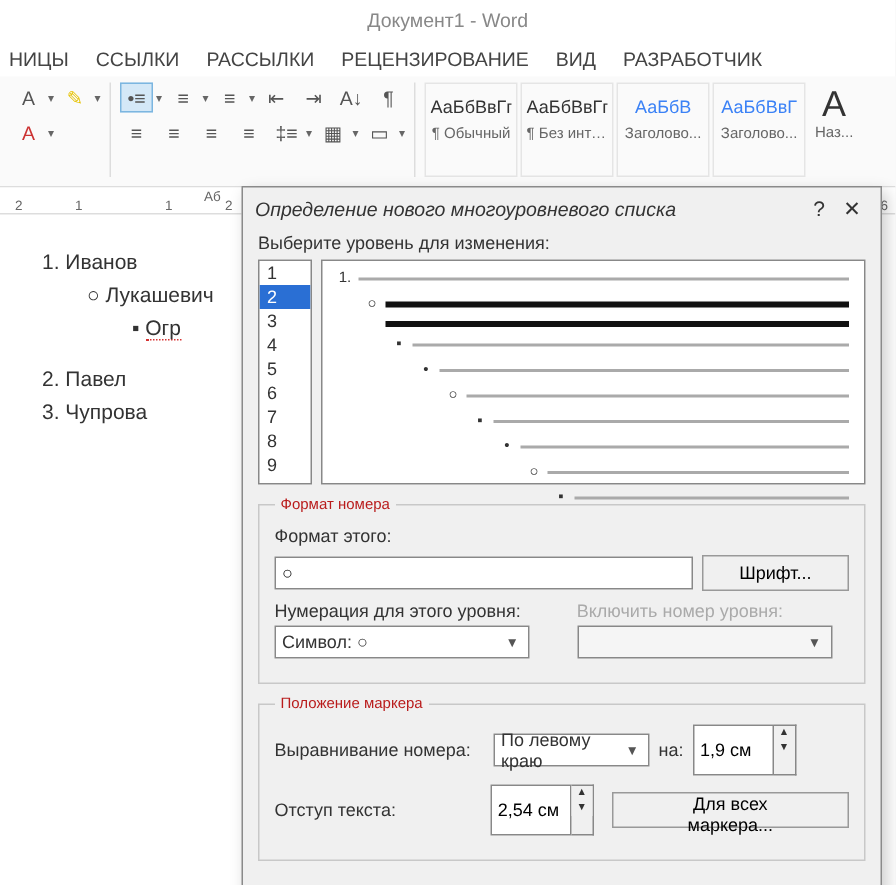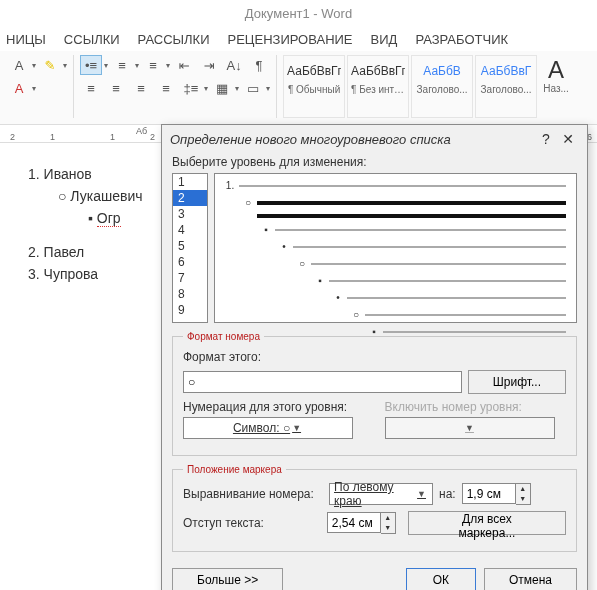--- a/index.html
+++ b/index.html
@@ -57,25 +57,25 @@
 
 .preview-pane { flex: 1; height: 150px; border: 1px solid #888; background: #fff; padding: 6px 10px; font-size: 11px; position: relative; }
 .preview-pane .pline { display: flex; align-items: center; gap: 4px; margin-bottom: 6px; }
 .pline .bar { height: 2px; background: #aaa; flex: 1; }
 .pline .bar.dark { height: 4px; background: #111; }
 .pline .mark { width: 10px; font-size: 10px; text-align: center; }
 
 .field-row { display: flex; align-items: center; gap: 6px; margin-bottom: 6px; }
 .field-row label { font-size: 12px; }
 input[type=text].fld, .combo { border: 1px solid #888; background: #fff; height: 22px; padding: 2px 4px; font-size: 12px; }
-.combo { display: flex; align-items: center; justify-content: center; text-decoration: underline; }
+.combo { display: flex; align-items: center; justify-content: space-between; }
 .combo .arr { font-size: 9px; color: #555; padding: 0 2px; }
 .btn-std { background: #f0f0f0; border: 1px solid #999; height: 24px; padding: 0 24px; font-size: 12px; cursor: pointer; }
 .spin { display: flex; }
-.spin input { width: 54px; border: 1px solid #888; height: 21px; padding: 2px 4px; font-size: 12px; }
+.spin input { width: 54px; border: 1px solid #888; height: 34px; padding: 2px 4px; font-size: 12px; }
 .spin .updn { display: flex; flex-direction: column; border: 1px solid #888; border-left: none; }
 .spin .updn span { width: 14px; height: 10px; font-size: 7px; line-height: 10px; text-align: center; background: #f0f0f0; cursor: pointer; }
 .disabled { color: #aaa; }
 .disabled .combo, .disabled input { background: #f5f5f5; color: #aaa; }
 
 .dlg-footer { display: flex; padding: 8px 10px; gap: 8px; align-items: center; }
 .dlg-footer .spacer { flex: 1; }
 </style>
 </head>
 <body>

